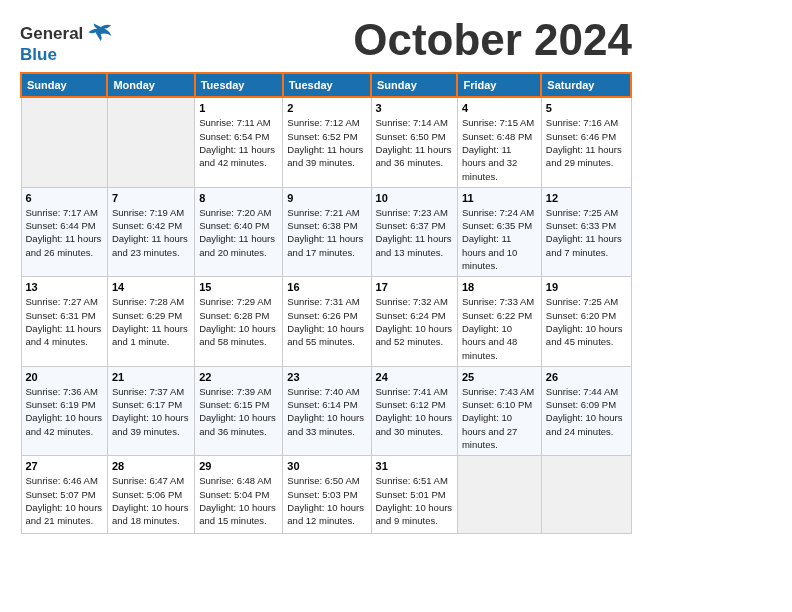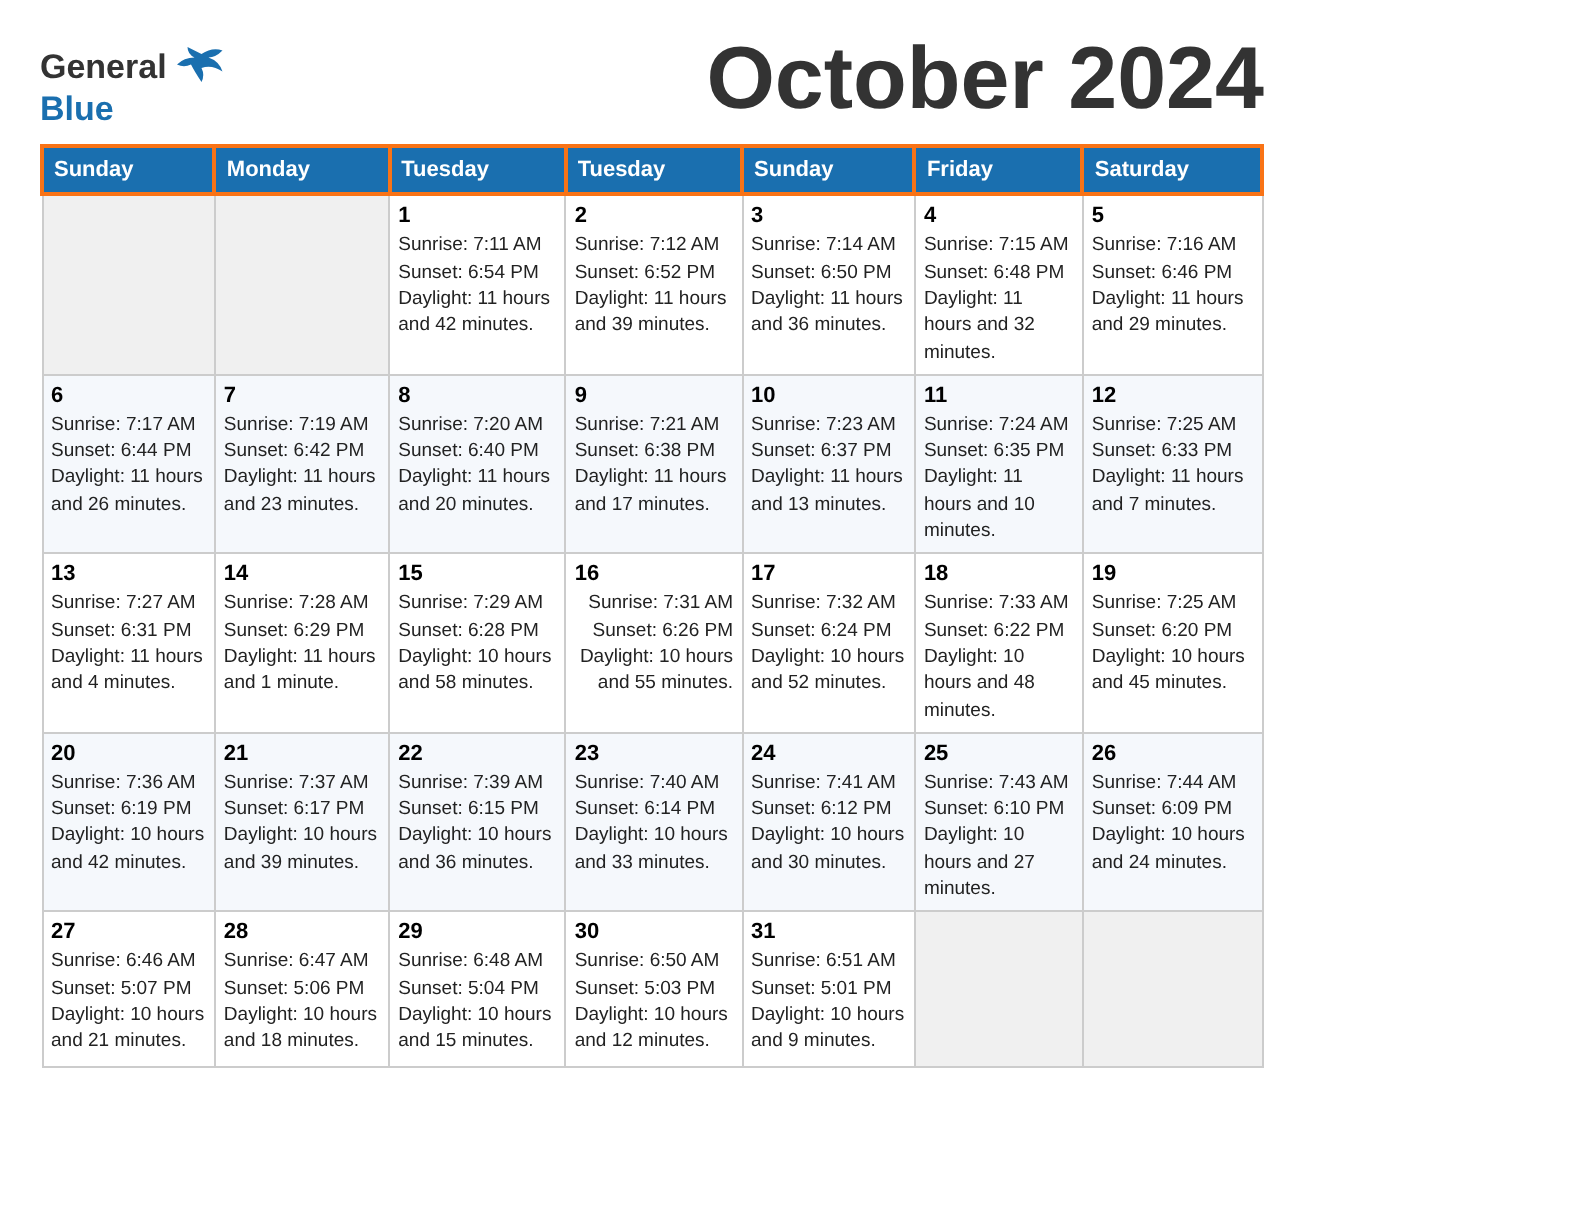--- a/index.html
+++ b/index.html
@@ -212,21 +212,21 @@
 Daylight: 11 hours and 1 minute.</div>
           </td>
           <td>
             <span class="day-num">15</span>
             <div class="day-info" style="white-space: pre-line;">Sunrise: 7:29 AM
 Sunset: 6:28 PM
 Daylight: 10 hours and 58 minutes.</div>
           </td>
           <td>
             <span class="day-num">16</span>
-            <div class="day-info" style="white-space: pre-line; text-align: right;">Sunrise: 7:31 AM
+            <div class="day-info" style="white-space: pre-line;">Sunrise: 7:31 AM
 Sunset: 6:26 PM
 Daylight: 10 hours and 55 minutes.</div>
           </td>
           <td>
             <span class="day-num">17</span>
             <div class="day-info" style="white-space: pre-line;">Sunrise: 7:32 AM
 Sunset: 6:24 PM
 Daylight: 10 hours and 52 minutes.</div>
           </td>
           <td>

